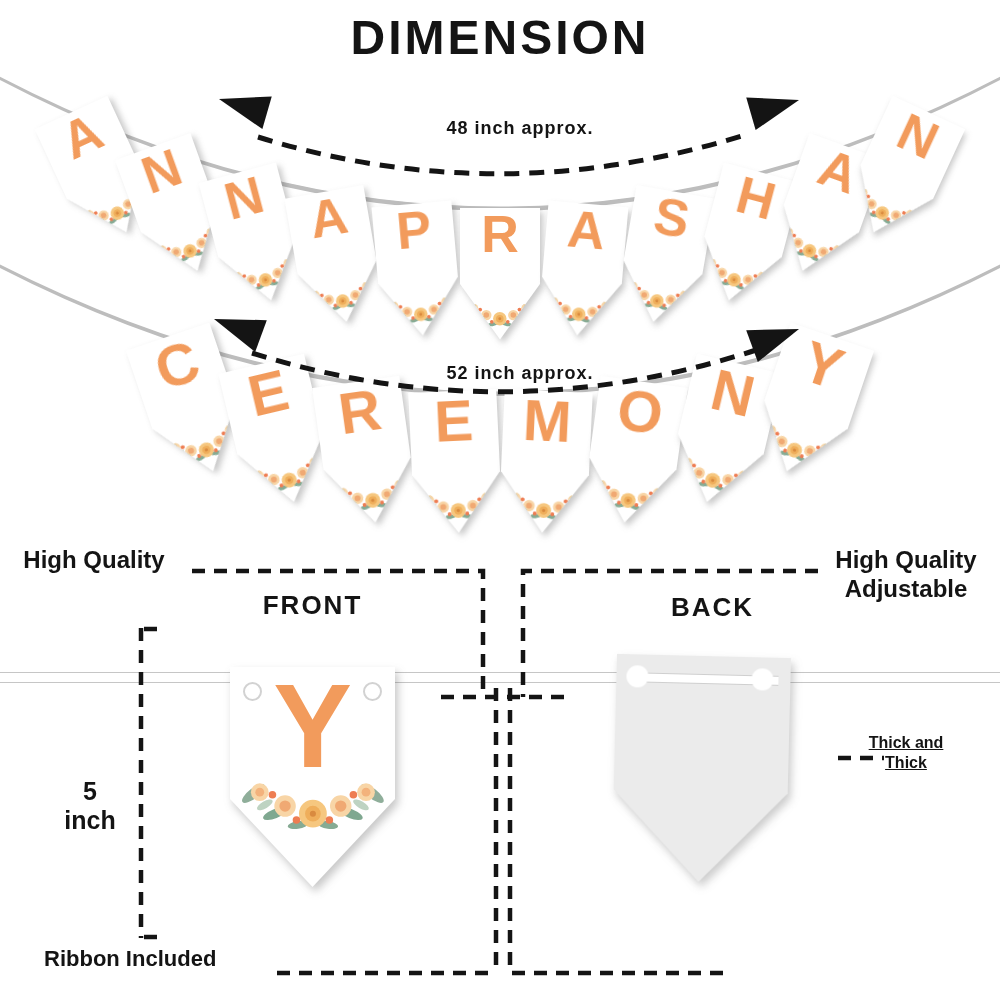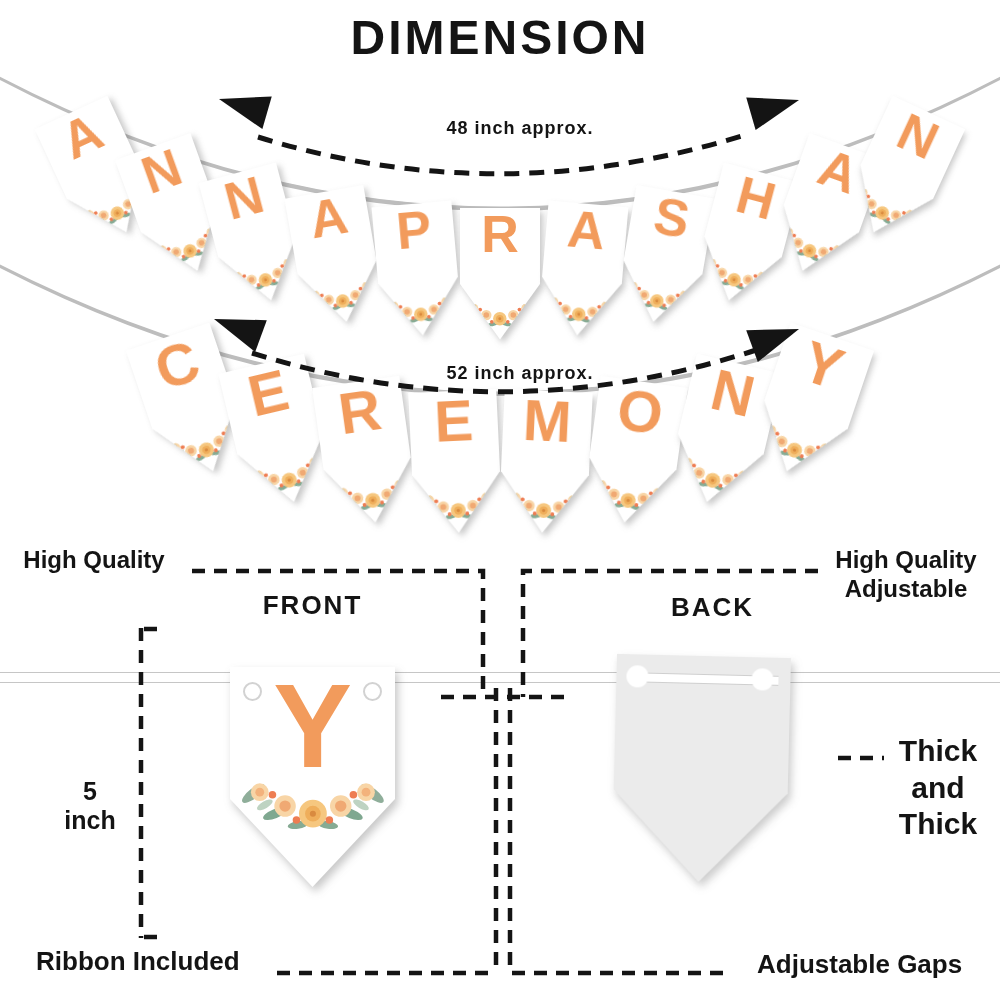--- a/index.html
+++ b/index.html
@@ -43,22 +43,22 @@
   .lbl{position:absolute;font-weight:bold;z-index:7;}
   .title{left:0;top:10px;width:1000px;text-align:center;font-size:48px;letter-spacing:3px;}
   .measure{left:355px;width:330px;text-align:center;font-size:18px;letter-spacing:1px;}
   .m48{top:118px;} .m52{top:340px;margin-top:23px;}
   .front-label{left:230px;top:590px;width:165px;text-align:center;font-size:26px;letter-spacing:2px;}
   .back-label{left:630px;top:592px;width:165px;text-align:center;font-size:26px;letter-spacing:2px;}
   .two-line{text-align:center;font-size:24px;line-height:1.22;}
   .hq-print{left:0;top:545px;width:188px;}
   .hq-card{left:812px;top:545px;width:188px;}
   .five-inch{left:50px;top:777px;width:80px;font-size:25px;line-height:1.15;}
-  .thick{left:878px;top:733px;width:120px;font-size:30px;}
-  .ribbon-incl{left:36px;top:946px;font-size:26px;}
+  .thick{left:846px;top:733px;width:120px;font-size:16px;text-decoration:underline;}
+  .ribbon-incl{left:44px;top:946px;font-size:22px;}
   .adj-gaps{left:757px;top:949px;font-size:26px;}
 </style>
 </head>
 <body>
 
 <div class="stage" style="--orange: #F29B5C; --back-gray: #EBEBEB; --ink: #141414;">
 
   <svg width="0" height="0" style="position:absolute">
     <defs>
       <symbol id="garland" viewBox="0 0 120 44">
@@ -316,14 +316,13 @@
   </div>
   <div class="lbl two-line five-inch">
     <div>5</div>
     <div>inch</div>
   </div>
   <div class="lbl two-line thick">
     <div>Thick and</div>
     <div>Thick</div>
   </div>
   <div class="lbl ribbon-incl">Ribbon Included</div>
-  <div class="lbl adj-gaps">Adjustable Gaps</div>
 </div>
 
 </body></html>

